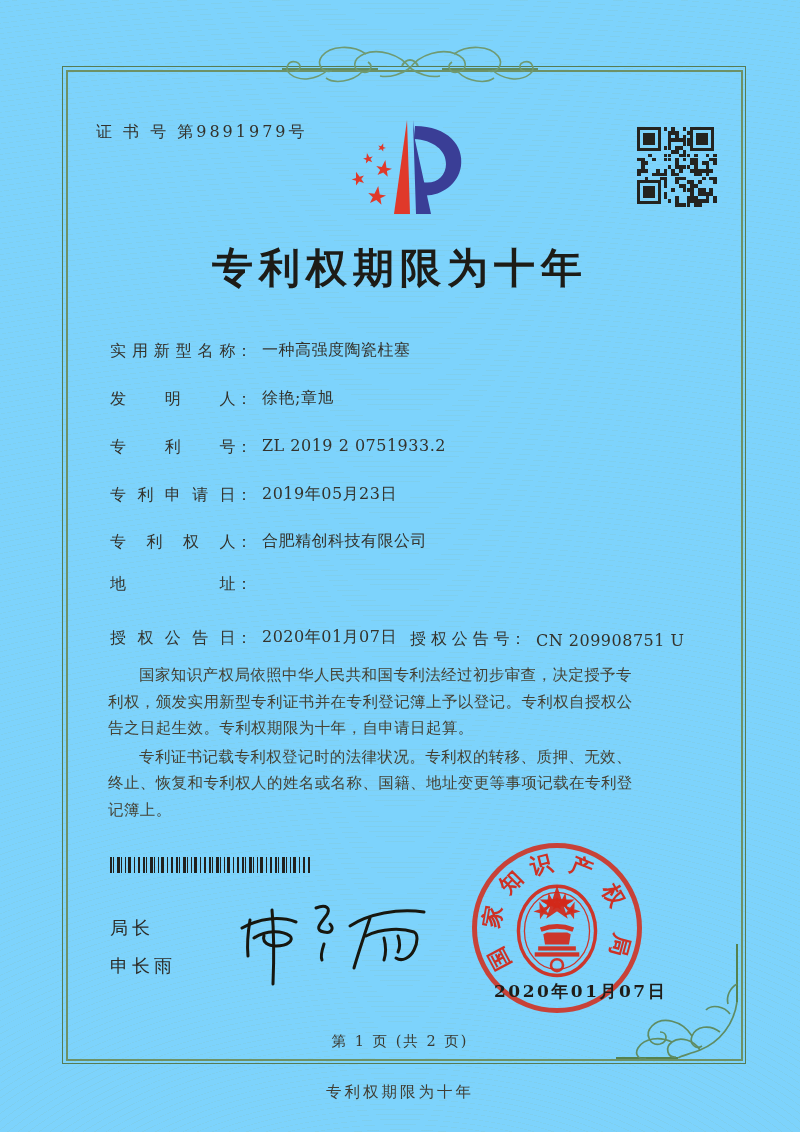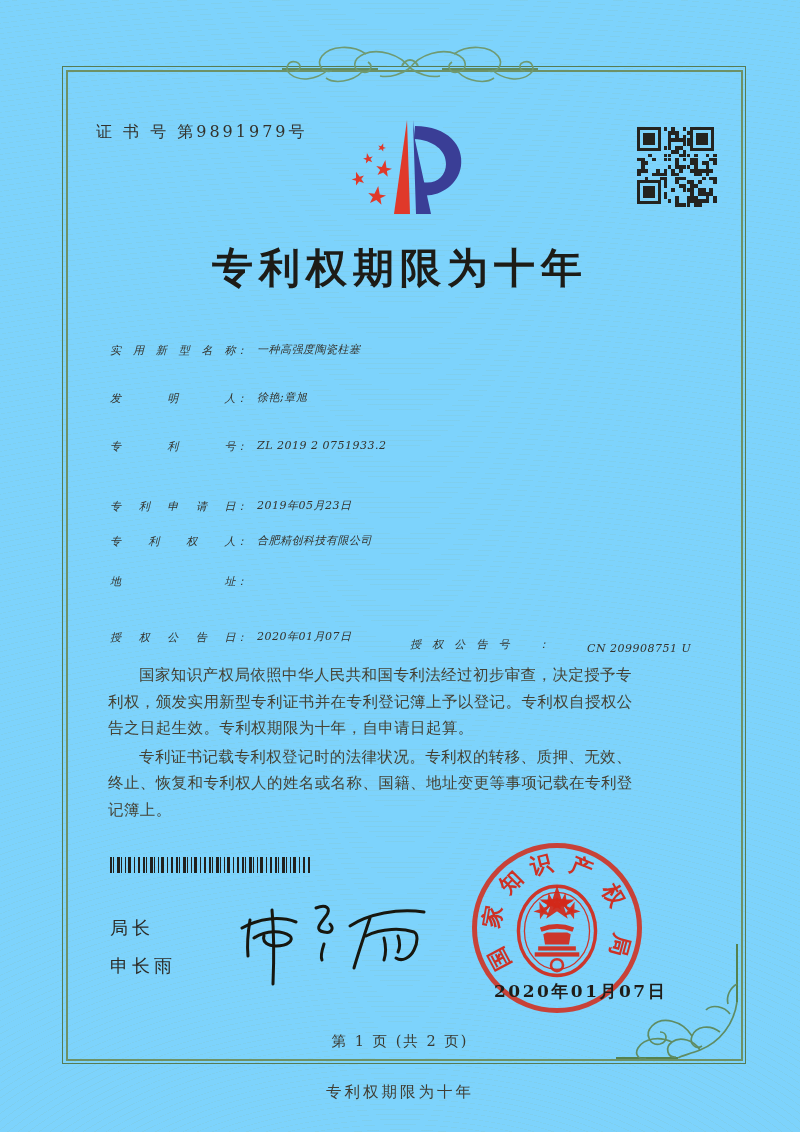--- a/index.html
+++ b/index.html
@@ -37,33 +37,33 @@
     left:96px;top:122px;
     font-size:16px;letter-spacing:3px;color:#33322c;
   }
 
   .title{
     left:0;top:241px;width:800px;text-align:center;
     font-size:41px;font-weight:700;letter-spacing:6px;color:#1d1c17;
   }
 
   .field-row{
-    left:110px;display:flex;align-items:center;
-    font-size:11px;color:#34332c;font-style:italic;
+    left:110px;display:flex;align-items:flex-end;
+    font-size:16px;color:#34332c;
   }
   .field-label{
     display:inline-block;width:126px;
     text-align:justify;text-align-last:justify;
     letter-spacing:0.5px;flex:none;
   }
   .field-colon{flex:none;margin-right:10px;}
   .field-value{letter-spacing:0.5px;line-height:24px;}
   .value-narrow{max-width:452px;}
 
-  .grant-pair2{position:absolute;left:300px;top:12px;display:flex;gap:28px;}
+  .grant-pair2{position:absolute;left:300px;top:4px;display:flex;}
   .grant-pair2 .field-label{width:100px;}
 
   .paragraphs{
     left:106px;top:660px;width:534px;
     font-size:15.5px;line-height:26.5px;color:#454336;
     letter-spacing:0.4px;
   }
   .paragraphs p{margin:2px;text-indent:2em;}
 
   .barcode{
@@ -349,21 +349,21 @@
   <div class="abs field-row" style="top:386px">
     <span class="field-label">发明人</span>
     <span class="field-colon">：</span>
     <span class="field-value">徐艳;章旭</span>
   </div>
   <div class="abs field-row" style="top:434px">
     <span class="field-label">专利号</span>
     <span class="field-colon">：</span>
     <span class="field-value">ZL 2019 2 0751933.2</span>
   </div>
-  <div class="abs field-row" style="top:494px">
+  <div class="abs field-row" style="top:482px">
     <span class="field-label">专利申请日</span>
     <span class="field-colon">：</span>
     <span class="field-value">2019年05月23日</span>
   </div>
   <div class="abs field-row" style="top:529px">
     <span class="field-label">专利权人</span>
     <span class="field-colon">：</span>
     <span class="field-value">合肥精创科技有限公司</span>
   </div>
   <div class="abs field-row" style="top:574px">

